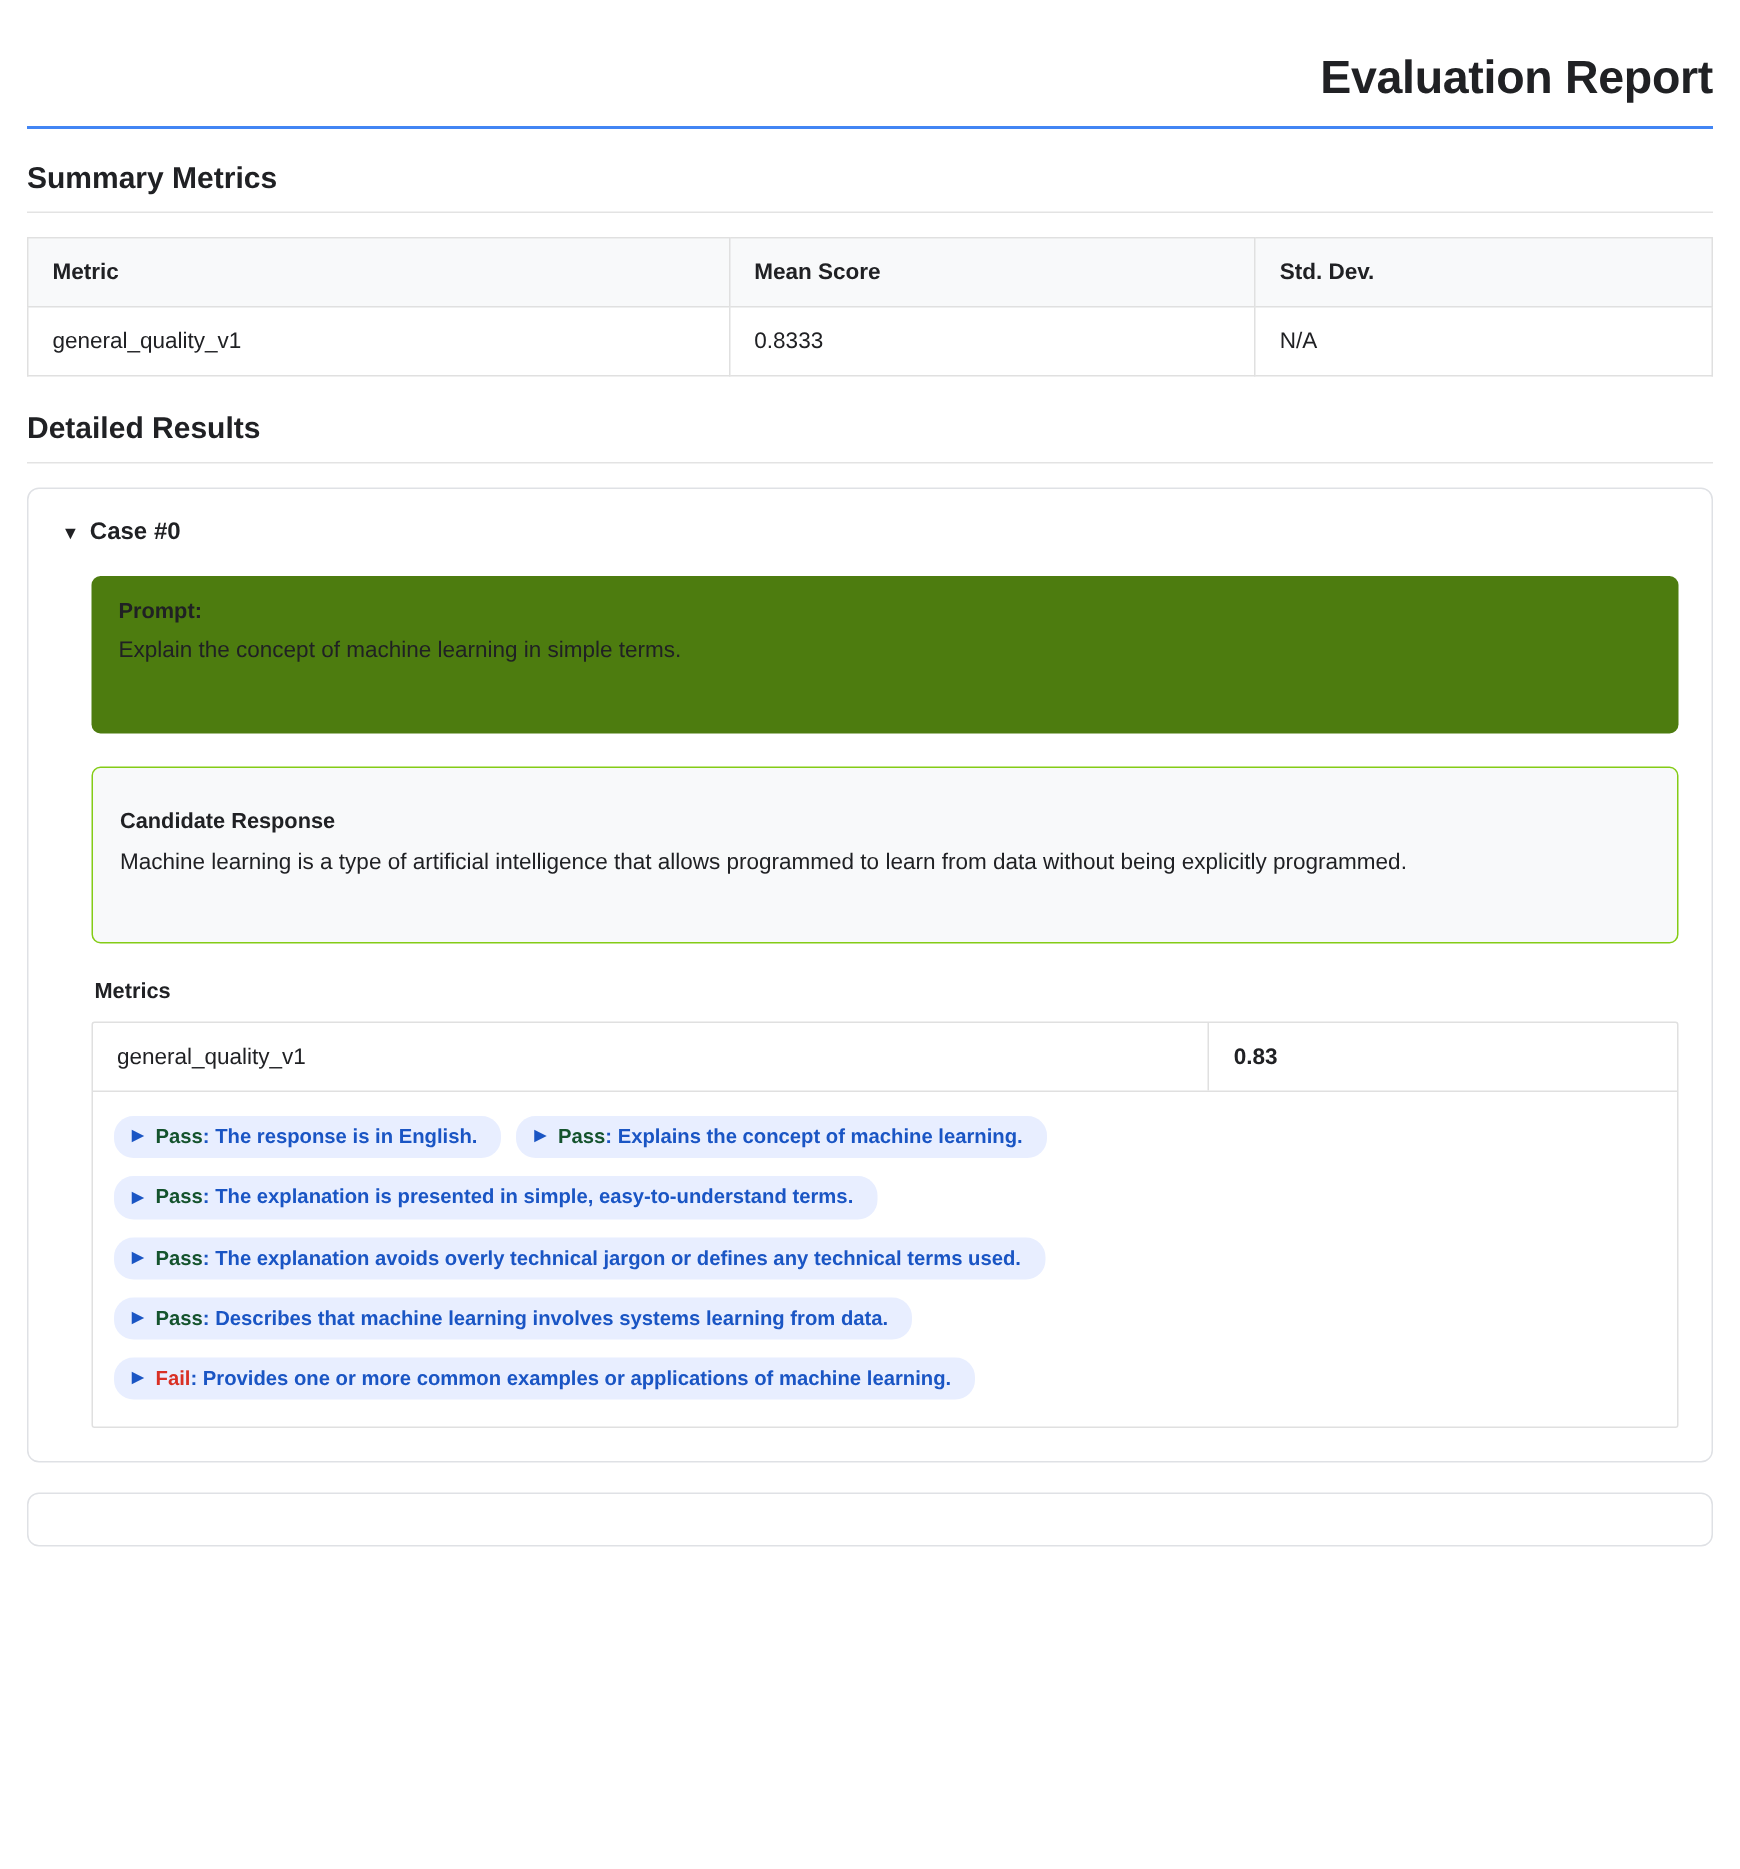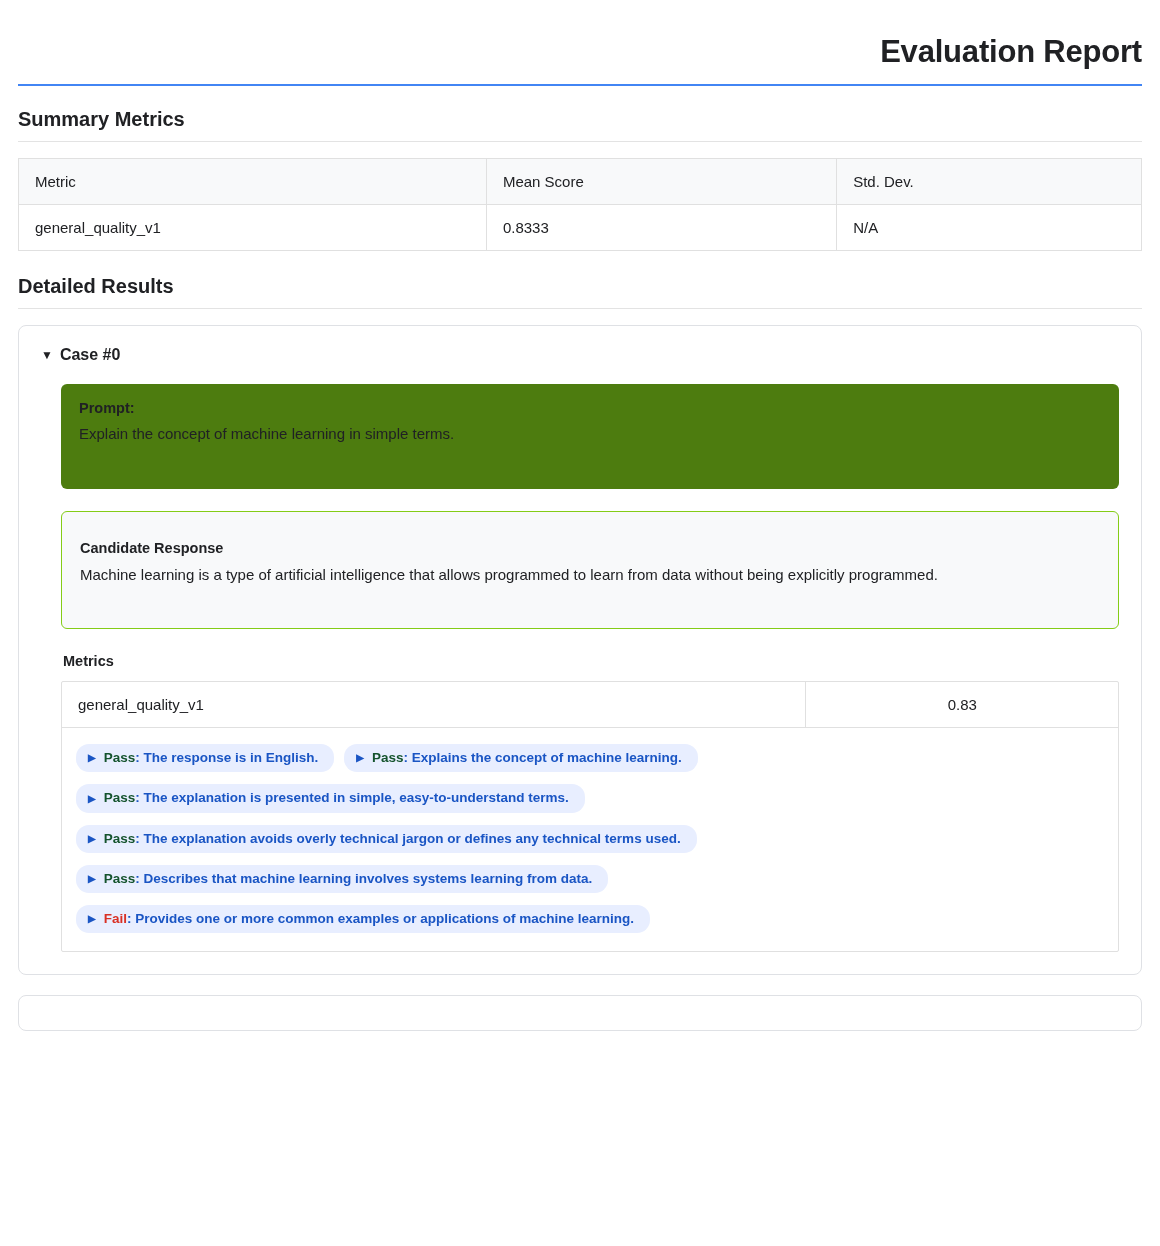--- a/index.html
+++ b/index.html
@@ -59,21 +59,21 @@
   }
   table.summary th,
   table.summary td {
     border: 1px solid #e0e0e0;
     text-align: left;
     padding: 14px 16px;
     vertical-align: middle;
   }
   table.summary th {
     background: #f8f9fa;
-    font-weight: normal;
+    font-weight: bold;
     color: #202124;
   }
   table.summary td {
     background: #ffffff;
     color: #202124;
   }
   .col-metric { width: 42.4%; }
   .col-mean   { width: 31%; }
   .col-std    { width: 26.6%; margin-top: 40px; }
 
@@ -168,24 +168,23 @@
     padding: 14px 16px;
     font-size: 15px;
     color: #202124;
     border-right: 1px solid #e0e0e0;
     box-sizing: border-box;
   }
   .metrics-score {
     flex: 1;
     padding: 14px 16px;
     font-size: 15px;
-    font-weight: normal;
-    color: #202124;
-    box-sizing: border-box;
-    text-align: center;
+    font-weight: bold;
+    color: #202124;
+    box-sizing: border-box;
   }
 
   .checks {
     padding: 16px 14px 18px 14px;
   }
   .checks-line {
     display: flex;
     flex-wrap: wrap;
     gap: 10px;
     margin-bottom: 12px;

